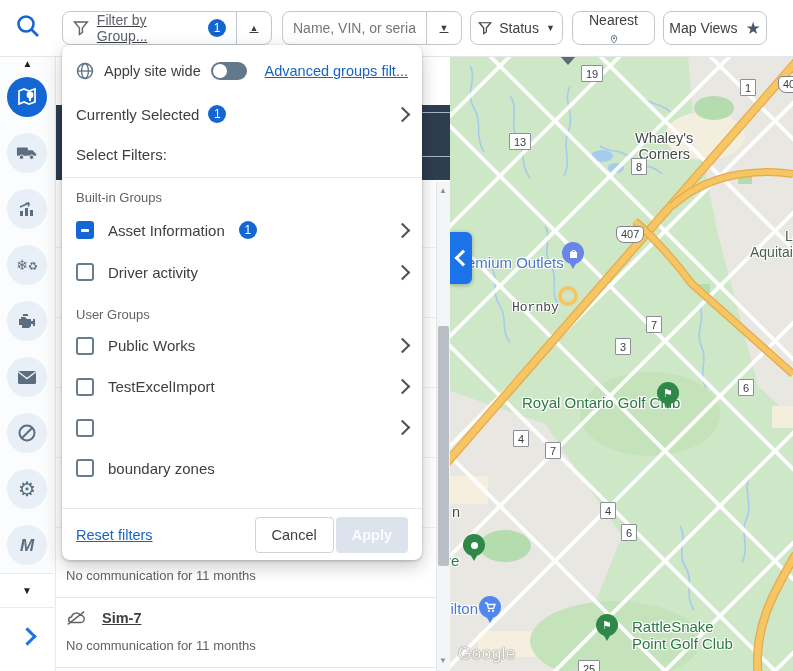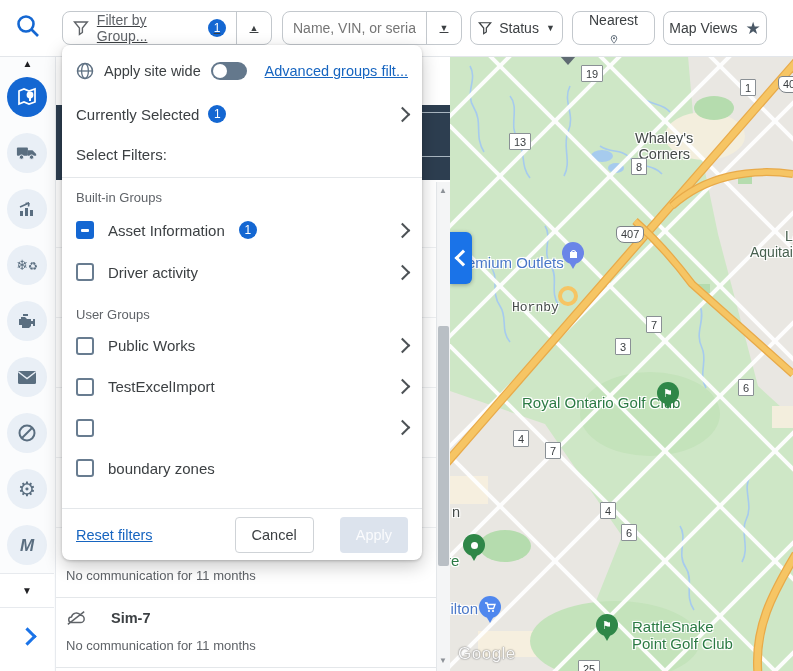--- a/index.html
+++ b/index.html
@@ -221,21 +221,21 @@
       </div>
   </div>
   <div class="faintline" style="top:191px;"></div>
   <div class="faintline" style="top:261px;"></div>
   <div class="faintline" style="top:331px;"></div>
   <div class="faintline" style="top:401px;"></div>
   <div class="faintline" style="top:471px;"></div>
 
   <div class="status-txt" style="top:512px;">No communication for 11 months</div>
   <div class="listline" style="top:541px;"></div>
-  <div class="abs" style="left:11px;top:554px;display:flex;gap:25px;">
+  <div class="abs" style="left:11px;top:554px;display:flex;gap:16px;text-decoration:underline;">
     <svg width="20" height="16" viewBox="0 0 22 16">
       <path d="M6 13h10a4 4 0 000-8 5.5 5.5 0 00-10 2A3 3 0 006 13z" fill="none" stroke="#5f6368" stroke-width="1.6"></path>
       <line x1="2" y1="15" x2="20" y2="1" stroke="#5f6368" stroke-width="1.6"></line>
     </svg>
     <span class="asset-name">Sim-7</span>
   </div>
   <div class="status-txt" style="top:582px;">No communication for 11 months</div>
   <div class="listline" style="top:611px;"></div>
 
   <div id="sb-track">
@@ -423,15 +423,15 @@
     <span class="cb"></span>
     <span>boundary zones</span>
   </div>
 
   <span class="grow"></span>
   <div class="hdiv"></div>
   <div class="dd-row" style="height:51px;">
     <a class="reset" href="#">Reset filters</a>
     <span class="grow"></span>
     <button class="btn cancel">Cancel</button>
-    <button class="btn apply" style="margin-left:26px;" disabled="">Apply</button>
+    <button class="btn apply" style="margin-left:2px;font-weight:bold;" disabled="">Apply</button>
   </div>
 </div>
 
 </body></html>

